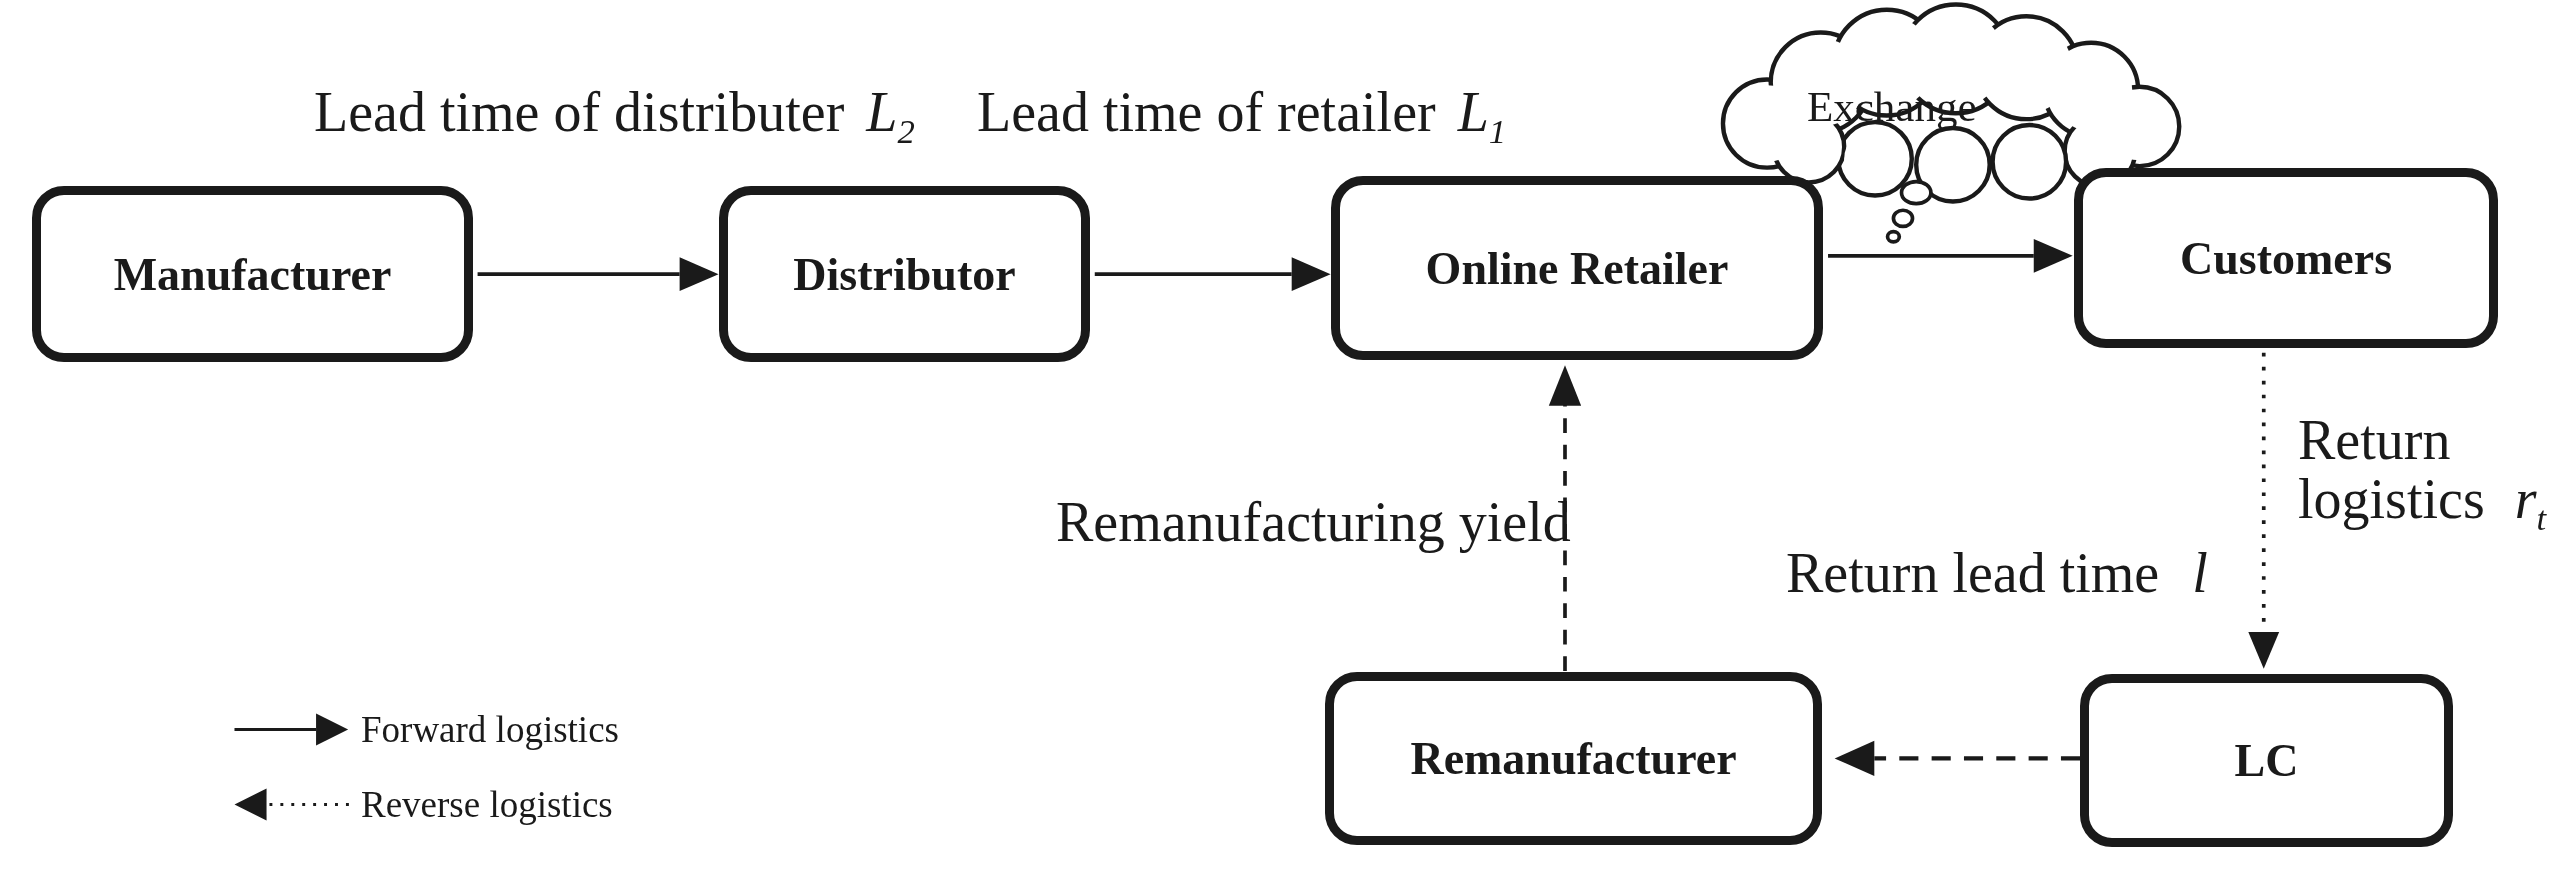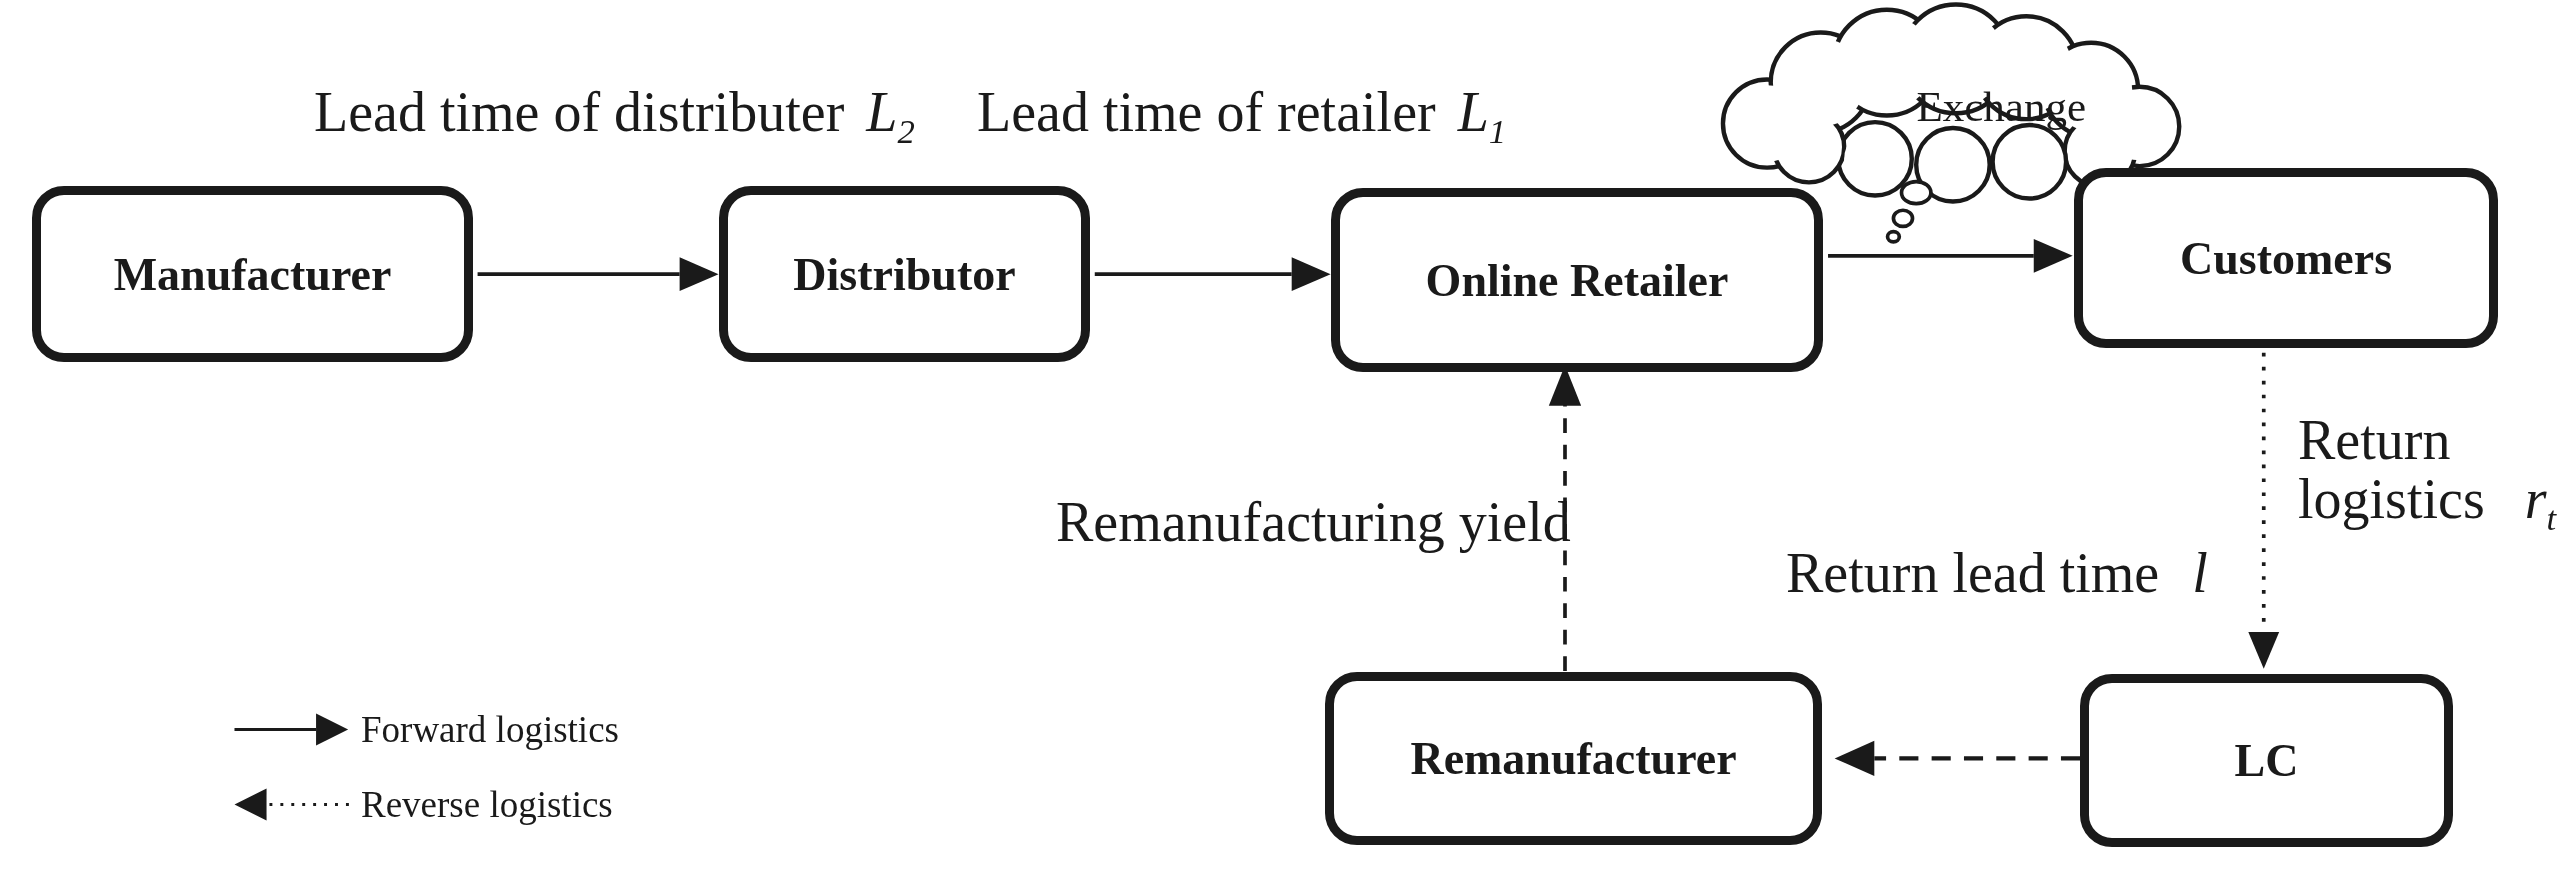--- a/index.html
+++ b/index.html
@@ -47,21 +47,21 @@
   }
   .math sub {
     font-size: 0.62em;
     font-style: italic;
   }
   .exchange-label {
     position: absolute;
     left: 1807px;
     top: 82px;
     width: 279px;
-    text-align: right;
+    text-align: left;
     font-size: 43px;
   }
   .legend-text {
     position: absolute;
     font-size: 37px;
     line-height: 51px;
   }
   .legend-svg {
     position: absolute;
   }
@@ -138,21 +138,21 @@
     <ellipse cx="2577" cy="322" rx="8" ry="7"></ellipse>
   </g>
 </svg>
 
 <div class="node" style="left:32px; top:186px; width:441px; height:176px;">
   <span>Manufacturer</span>
 </div>
 <div class="node" style="left:719px; top:186px; width:371px; height:176px;">
   <span>Distributor</span>
 </div>
-<div class="node" style="left:1331px; top:176px; width:492px; height:184px;margin-top:12px;">
+<div class="node" style="left:1331px; top:176px; width:492px; height:184px;">
   <span>Online Retailer</span>
 </div>
 <div class="node" style="left:2074px; top:168px; width:424px; height:180px;">
   <span>Customers</span>
 </div>
 <div class="node" style="left:1325px; top:672px; width:497px; height:173px;">
   <span>Remanufacturer</span>
 </div>
 <div class="node" style="left:2080px; top:674px; width:373px; height:173px;">
   <span>LC</span>
@@ -165,21 +165,21 @@
 <div class="ann" style="left:977px; top:84px;">
   <span>Lead time of retailer</span><span class="math"><span>L</span><sub>1</sub></span>
 </div>
 
 <div class="exchange-label">
   <span>Exchange</span>
 </div>
 
 <div class="ann" style="left:2298px; top:411px; line-height:59px;">
   <span>Return</span><br>
-  <span>logistics</span><span class="math" style="margin-left:40px;text-align:center;"><span>r</span><sub>t</sub></span>
+  <span>logistics</span><span class="math" style="margin-left:30px;text-align:center;"><span>r</span><sub>t</sub></span>
 </div>
 
 <div class="ann" style="left:1786px; top:545px;">
   <span>Return lead time</span><span class="math" style="margin-left:33px;"><span>l</span></span>
 </div>
 
 <div class="ann" style="left:1056px; top:494px;text-align:center;">
   <span>Remanufacturing yield</span>
 </div>
 

